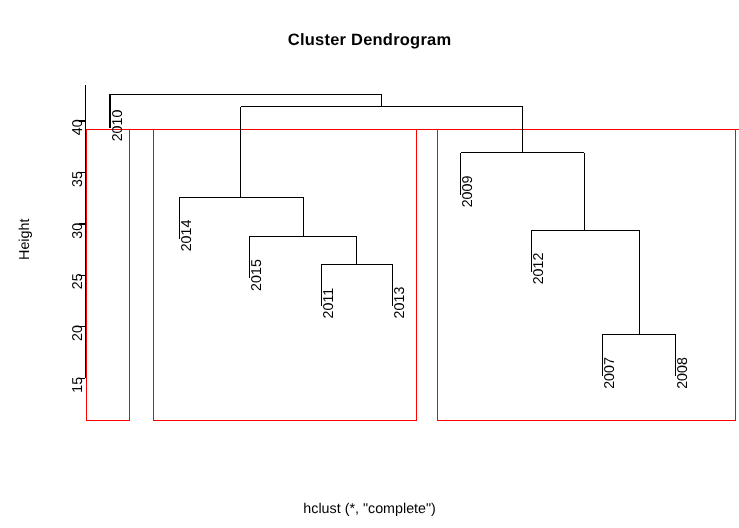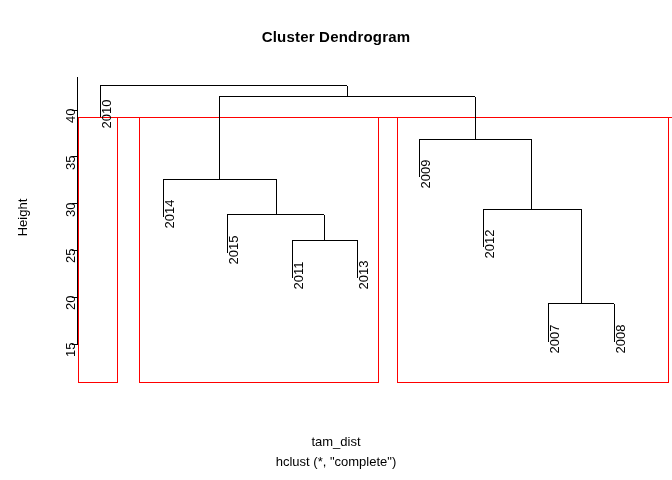--- a/index.html
+++ b/index.html
@@ -131,21 +131,20 @@
         <line x1="100" y1="85.66399999999999" x2="347" y2="85.66399999999999" stroke="#000000" stroke-width="1" shape-rendering="crispEdges"></line>
         <line x1="100" y1="85.66399999999999" x2="100" y2="116.66399999999999" stroke="#000000" stroke-width="1" shape-rendering="crispEdges"></line>
         <line x1="347" y1="85.66399999999999" x2="347" y2="96.89600000000002" stroke="#000000" stroke-width="1" shape-rendering="crispEdges"></line>
       </g>
   </svg>
 
   <div class="plot-title">Cluster Dendrogram</div>
 
   <div class="ylab">Height</div>
 
-  <div class="xlab-main">tam_dist</div>
 
   <div class="xlab-sub">hclust (*, "complete")</div>
 
   <div id="tick-labels">
       <div class="tick-label" style="left: 11.5px; top: 335px; width: 58px;">15</div>
       <div class="tick-label" style="left: 11.5px; top: 288.2px; width: 58px;">20</div>
       <div class="tick-label" style="left: 11.5px; top: 241.4px; width: 58px;">25</div>
       <div class="tick-label" style="left: 11.5px; top: 194.6px; width: 58px;">30</div>
       <div class="tick-label" style="left: 11.5px; top: 147.8px; width: 58px;">35</div>
       <div class="tick-label" style="left: 11.5px; top: 101px; width: 58px;">40</div>

